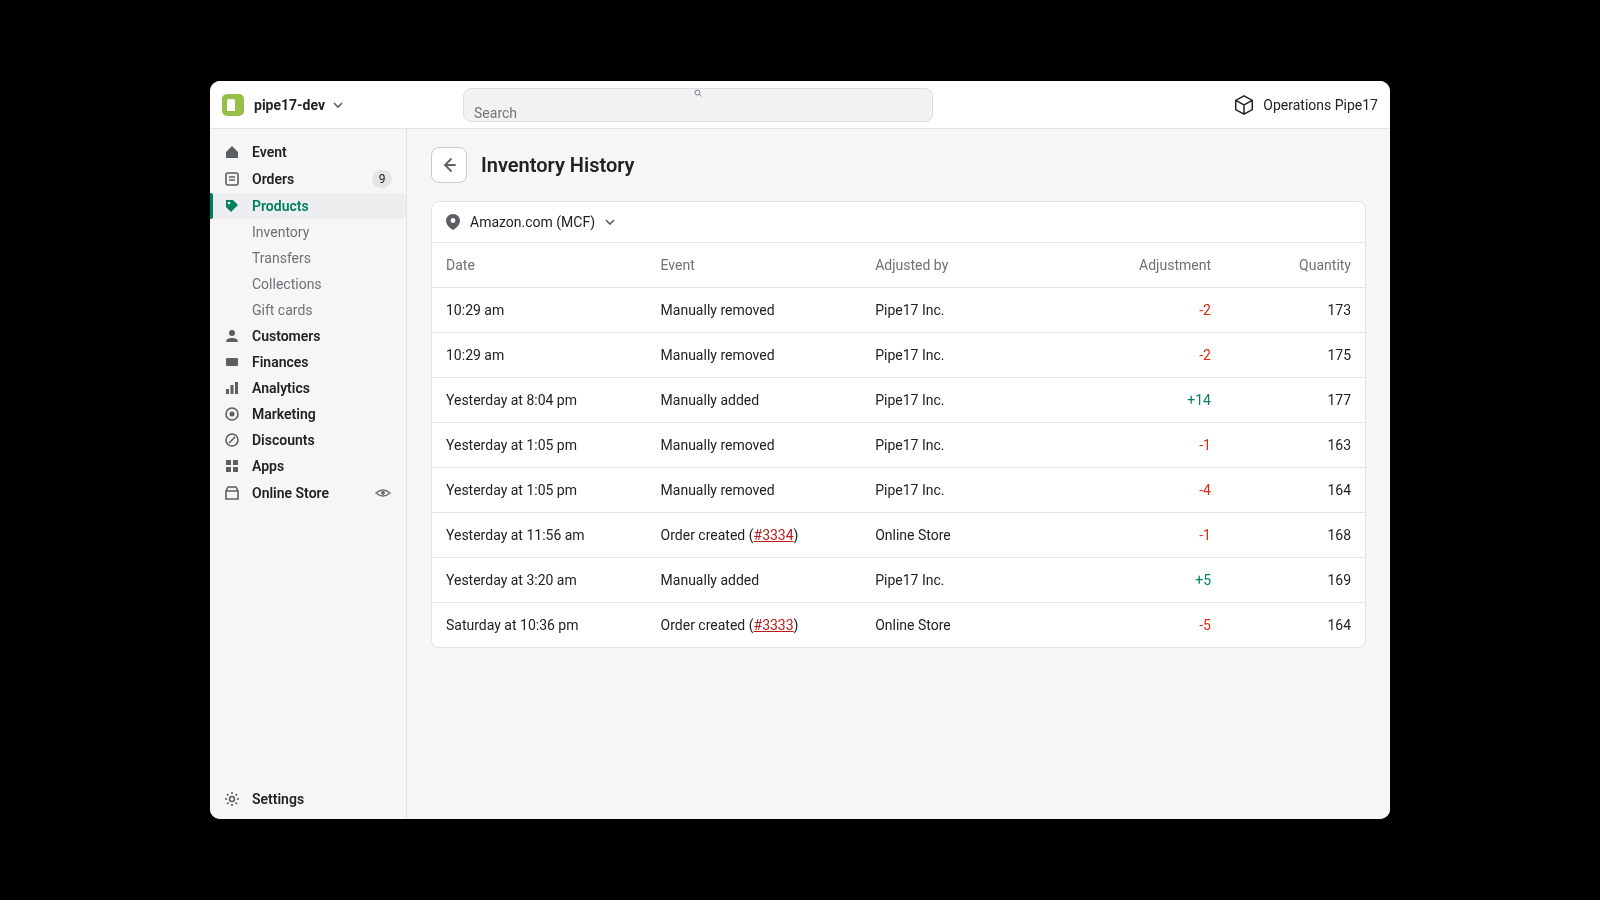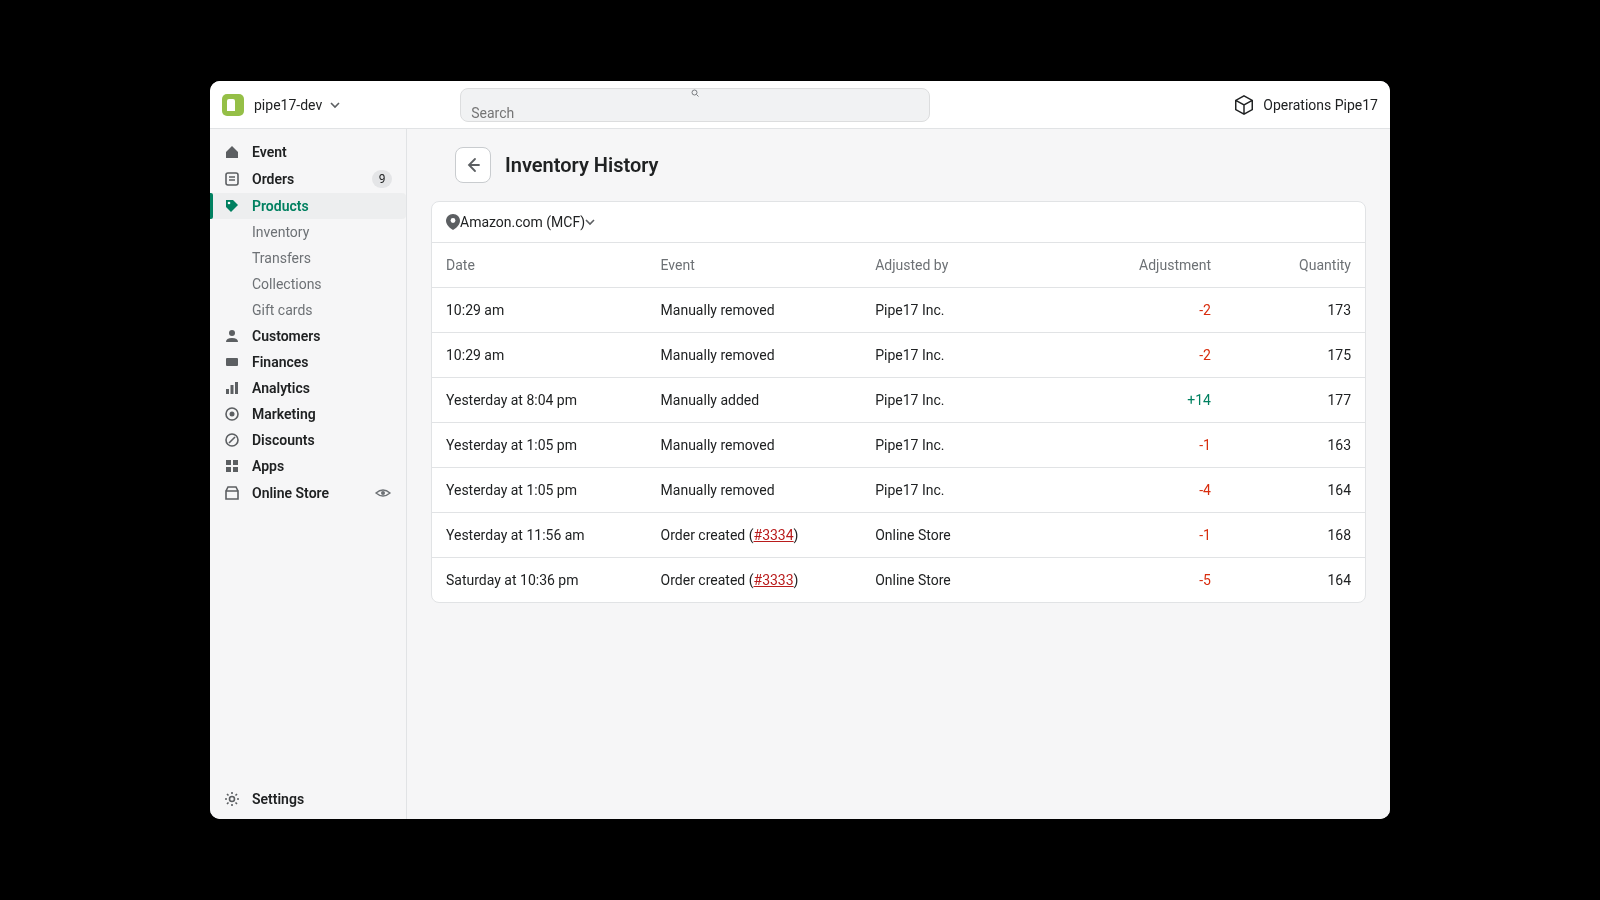--- a/index.html
+++ b/index.html
@@ -1,45 +1,45 @@
 <!DOCTYPE html>
 <html><head>
 <meta charset="utf-8">
 <style>
 * { margin: 0; padding: 0; box-sizing: border-box; font-family: -apple-system, BlinkMacSystemFont, "Segoe UI", Roboto, Helvetica, Arial, sans-serif; }
 body { background: #000; width: 1600px; height: 900px; overflow: hidden; display:flex; align-items:center; justify-content:center; }
 .frame { background:#f6f6f7; width:1180px; height:738px; border-radius:10px; overflow:hidden; display:flex; flex-direction:column; }
 .topbar { height:48px; background:#fff; border-bottom:1px solid #e1e3e5; display:flex; align-items:center; padding:0 12px; gap:10px; }
 .logo-box { width:22px; height:22px; border-radius:5px; background:#95bf47; position:relative; }
 .logo-box::before { content:''; position:absolute; left:5px; top:5px; width:8px; height:12px; background:#fff; border-radius:2px 2px 0 0; }
-.store-name { font-size:14px; font-weight:400; color:#202223; display:flex; align-items:center; gap:6px; cursor:pointer; }
+.store-name { font-size:14px; font-weight:700; color:#202223; display:flex; align-items:center; gap:6px; cursor:pointer; }
 .search-wrap { margin-left:110px; flex:0 0 470px; }
 .search { height:34px; width:100%; background:#f1f2f3; border:1px solid #dcddde; border-radius:8px; display:flex; align-items:center; padding:0 10px; gap:8px; color:#6d7175; cursor:text;flex-direction:column; }
 .search input { border:none; background:transparent; outline:none; font-size:14px; color:#202223; width:100%; }
 .topbar-right { margin-left:auto; display:flex; align-items:center; gap:8px; font-size:14px; color:#202223; }
 .cube-icon { width:22px; height:22px; }
 .body { flex:1; display:flex; min-height:0; }
 .sidebar { width:197px; background:#f6f6f7; border-right:1px solid #e1e3e5; display:flex; flex-direction:column; padding-top:10px; }
 .nav-item { display:flex; align-items:center; gap:12px; padding:5px 14px; font-size:14px; color:#202223; cursor:pointer; border-radius:4px; position:relative; }
 .nav-item.active { background:#edeeef; color:#008060; font-weight:600; }
 .nav-item.active::before { content:''; position:absolute; left:0; top:0; bottom:0; width:3px; background:#008060; border-radius:0 2px 2px 0; }
 .nav-icon { width:16px; height:16px; flex:0 0 16px; }
 .nav-item.bold { font-weight:600; color:#202223; }
 .sub-item { padding:5px 14px 5px 42px; font-size:14px; color:#6d7175; cursor:pointer; }
 .badge { margin-left:auto; background:#e4e5e7; color:#202223; font-size:12px; min-width:20px; height:18px; border-radius:9px; display:flex; align-items:center; justify-content:center; padding:0 6px; font-weight:400; }
 .section-title { font-size:12px; color:#6d7175; padding:14px 14px 6px; display:flex; align-items:center; justify-content:space-between; }
 .circle-btn { width:18px; height:18px; display:flex; align-items:center; justify-content:center; color:#6d7175; cursor:pointer; }
 .eye-btn { width:18px; height:18px; display:flex; align-items:center; justify-content:center; color:#6d7175; cursor:pointer; margin-left:auto; }
 .sidebar-spacer { flex:1; }
 .main { flex:1; padding:18px 24px; overflow:auto; background:#f6f6f7; }
-.page-head { display:flex; align-items:center; gap:14px; margin-bottom:18px;margin-left:24px; }
+.page-head { display:flex; align-items:center; gap:14px; margin-bottom:18px; }
 .back-btn { width:36px; height:36px; border:1px solid #c9cccf; border-radius:8px; background:#fff; display:flex; align-items:center; justify-content:center; cursor:pointer; }
 .page-title { font-size:20px; font-weight:600; color:#202223; }
 .card { background:#fff; border:1px solid #e1e3e5; border-radius:8px; overflow:hidden; }
-.loc-row { display:flex; align-items:center; padding:12px 14px; border-bottom:1px solid #e1e3e5; cursor:pointer; color:#202223; font-size:14px; }
+.loc-row { display:flex; align-items:center; gap:10px; padding:12px 14px; border-bottom:1px solid #e1e3e5; cursor:pointer; color:#202223; font-size:14px; }
 table { width:100%; border-collapse:collapse; }
 th, td { text-align:left; padding:14px 14px; font-size:14px; color:#202223; border-bottom:1px solid #e1e3e5; }
 th { font-weight:400; color:#6d7175; }
 th.right, td.right { text-align:right; }
 td.neg { color:#d82c0d; }
 td.pos { color:#008060; }
 tr:last-child td { border-bottom:none; }
 .link { color:#b91c1c; text-decoration:underline; cursor:pointer; }
 svg { display:block; }
 .chev { margin-left:2px; }
@@ -241,20 +241,27 @@
                 <td class="right">164</td>
               </tr>
               <tr>
                 <td>Yesterday at 11:56 am</td>
                 <td>Order created (<span class="link">#3334</span>)</td>
                 <td>Online Store</td>
                 <td class="right neg">-1</td>
                 <td class="right">168</td>
               </tr>
               <tr>
+                <td>Yesterday at 3:20 am</td>
+                <td>Manually added</td>
+                <td>Pipe17 Inc.</td>
+                <td class="right pos">+5</td>
+                <td class="right">169</td>
+              </tr>
+              <tr>
                 <td>Saturday at 10:36 pm</td>
                 <td>Order created (<span class="link">#3333</span>)</td>
                 <td>Online Store</td>
                 <td class="right neg">-5</td>
                 <td class="right">164</td>
               </tr>
             </tbody>
         </table>
       </div>
     </div>

